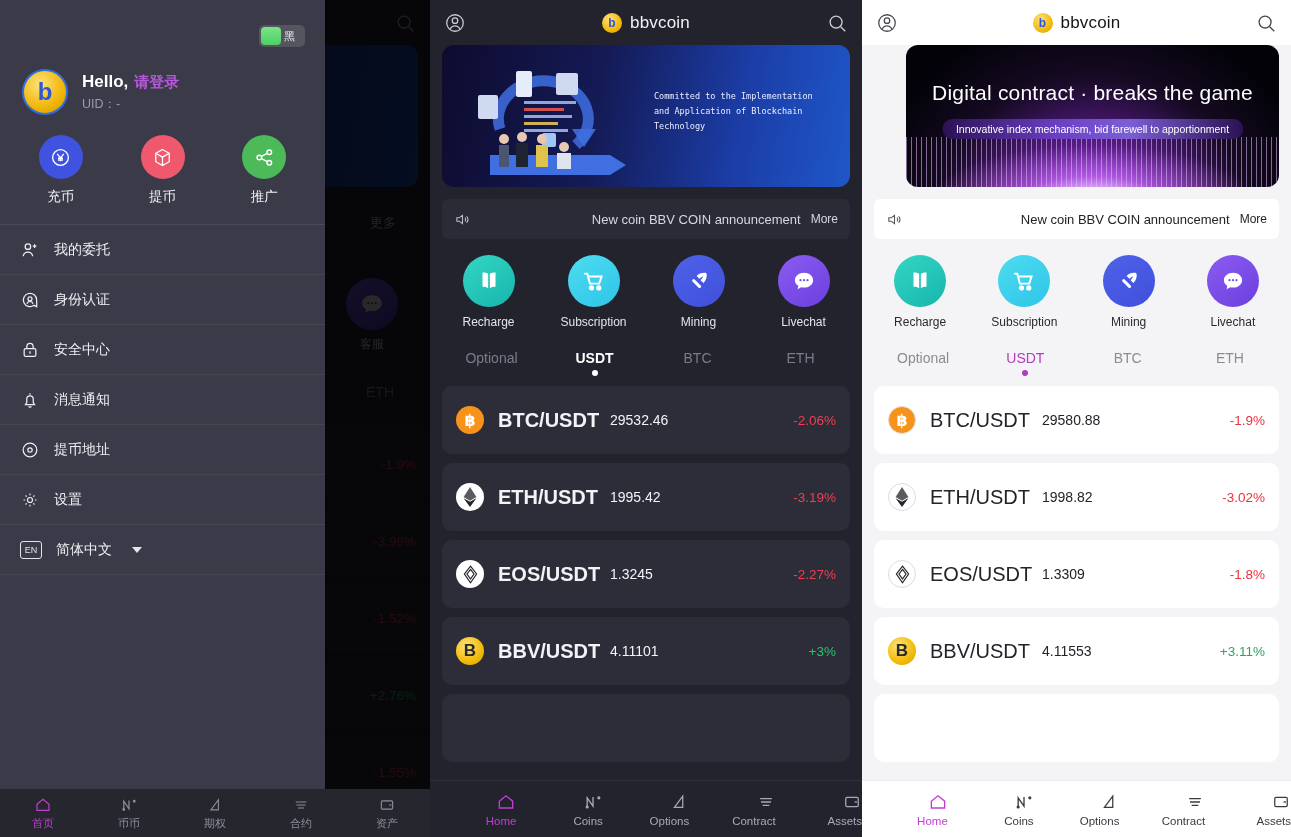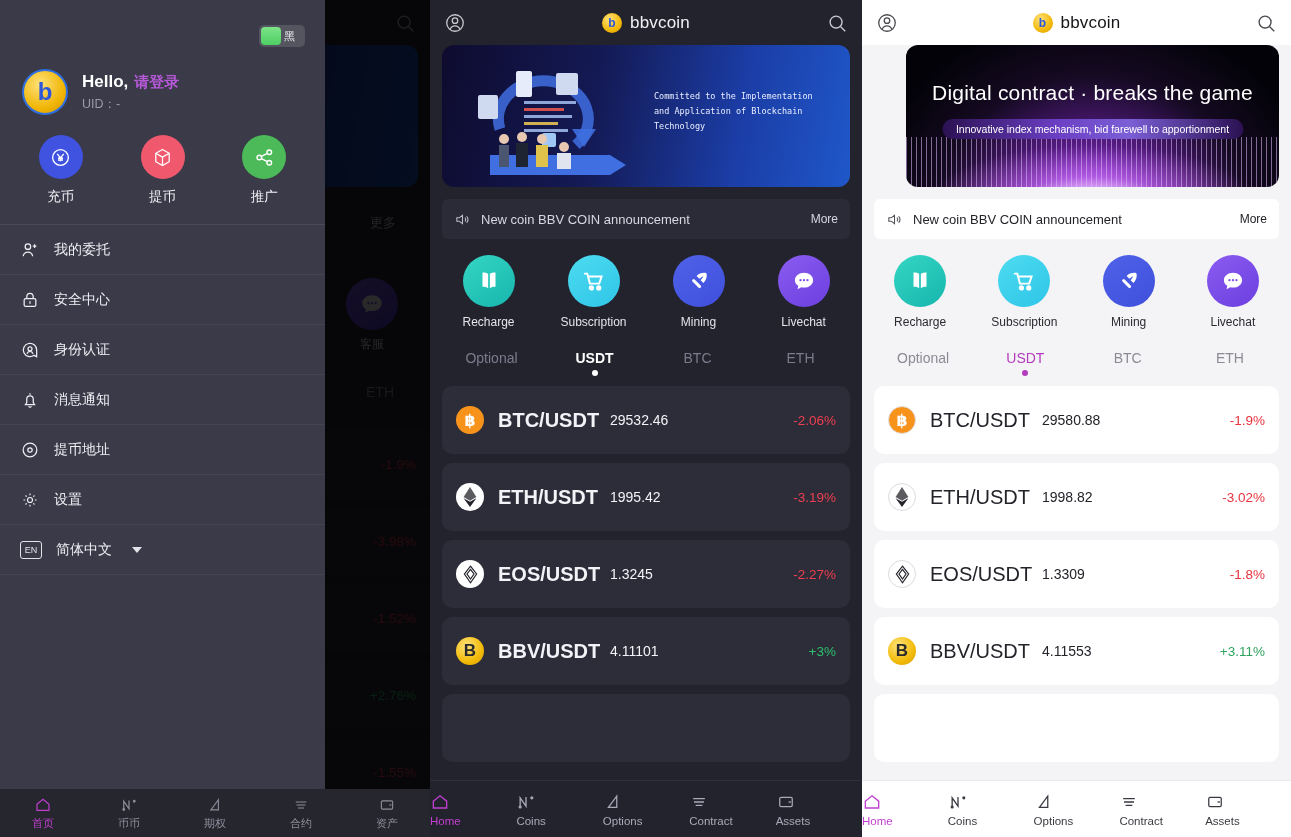--- a/index.html
+++ b/index.html
@@ -45,21 +45,21 @@
   .banner-purple .pill { position:absolute; left:50%; transform:translateX(-50%); top:74px;
                          padding:4px 14px; border-radius:12px; font-size:10.5px; color:#fff; white-space:nowrap;
                          background:linear-gradient(90deg,#2b1152 0%, #6b3fc4 38%, #7b5fd6 62%, #2b1152 100%); }
   .banner-purple .bars { position:absolute; left:0; right:0; bottom:0; height:50px;
     background:
       repeating-linear-gradient(90deg, rgba(226,190,255,.55) 0 1px, transparent 1px 5px),
       radial-gradient(ellipse at 50% 130%, rgba(255,255,255,.95) 0%, rgba(214,120,255,.55) 28%, rgba(60,10,90,0) 62%); }
 
   
   .announce { margin:12px 12px 0; height:40px; border-radius:6px; display:flex; align-items:center;
-              padding:0 12px; gap:10px; flex:none; }
+              padding:0 12px; gap:10px; flex:none;text-align:right; }
   .announce .speaker { width:17px; height:17px; flex:none; opacity:.85; }
   .announce .speaker svg { width:100%; height:100%; display:block; }
   .announce .atext { flex:1; font-size:13px; }
   .announce .more { font-size:12px; }
   .dark .announce { background:#2b2b38; }
   .dark .announce .atext { color:#d7d7e2; }
   .dark .announce .more { color:#d7d7e2; }
   .light .announce { background:#fff; }
   .light .announce .atext { color:#222228; }
   .light .announce .more { color:#222228; }
@@ -114,21 +114,21 @@
   .ic-eth svg { width:16px; height:20px; }
   .light .ic-eth { border:1px solid #dcdce0; }
   .ic-eos { background:#ffffff; }
   .ic-eos svg { width:17px; height:19px; }
   .light .ic-eos { border:1px solid #dcdce0; }
   .ic-bbv { background:radial-gradient(circle at 38% 32%, #ffe37d, #f2bb08 60%, #d79c00);
             color:#2a2a2a; font-weight:bold; font-size:17px; }
 
   
   .bnav { height:57px; display:flex; align-items:center; flex:none; }
-  .bnav .bitem { flex:1; display:flex; flex-direction:column; align-items:flex-start; gap:3px; }
+  .bnav .bitem { flex:1; display:flex; flex-direction:column; align-items:flex-end; gap:3px; }
   .bnav .bic { width:20px; height:20px; }
   .bnav .bic svg { width:100%; height:100%; display:block; }
   .bnav .blbl { font-size:11.5px; }
   .dark .bnav { background:#23232e; border-top:1px solid #30303c; }
   .dark .bnav .blbl { color:#a9a9b8; }
   .dark .bnav .bitem.active .blbl { color:#c13fd0; }
   .light .bnav { background:#ffffff; border-top:1px solid #eaeaee; }
   .light .bnav .blbl { color:#3a3a42; }
   .light .bnav .bitem.active .blbl { color:#c13fd0; }
 
@@ -305,36 +305,36 @@
               <circle cx="9.5" cy="8" r="3.3"></circle>
                 <path d="M3.8 19.5c.6-3.3 3-5 5.7-5s5.1 1.7 5.7 5"></path>
               <path d="M17.5 5.2v4.4M15.3 7.4h4.4"></path>
             </svg>
           </span>
           <span class="dlbl">我的委托</span>
         </div>
         <div class="ditem">
           <span class="dic">
             <svg viewBox="0 0 24 24" fill="none" stroke="#eeeef4" stroke-width="1.5">
+              <path d="M20 12a8 8 0 1 0-3.2 6.4L20 20z"></path>
+                <circle cx="12" cy="10.6" r="2.4"></circle>
+              <path d="M8.3 16.4c.7-1.8 2.1-2.7 3.7-2.7s3 .9 3.7 2.7"></path>
+            </svg>
+          </span>
+          <span class="dlbl">身份认证</span>
+        </div>
+        <div class="ditem">
+          <span class="dic">
+            <svg viewBox="0 0 24 24" fill="none" stroke="#eeeef4" stroke-width="1.5">
               <rect x="5" y="10.2" width="14" height="9.5" rx="1.8"></rect>
               <path d="M8.2 10.2V7.8a3.8 3.8 0 0 1 7.6 0v2.4"></path>
               <path d="M12 13.4v3"></path>
             </svg>
           </span>
           <span class="dlbl">安全中心</span>
-        </div>
-        <div class="ditem">
-          <span class="dic">
-            <svg viewBox="0 0 24 24" fill="none" stroke="#eeeef4" stroke-width="1.5">
-              <path d="M20 12a8 8 0 1 0-3.2 6.4L20 20z"></path>
-                <circle cx="12" cy="10.6" r="2.4"></circle>
-              <path d="M8.3 16.4c.7-1.8 2.1-2.7 3.7-2.7s3 .9 3.7 2.7"></path>
-            </svg>
-          </span>
-          <span class="dlbl">身份认证</span>
         </div>
         <div class="ditem">
           <span class="dic">
             <svg viewBox="0 0 24 24" fill="none" stroke="#eeeef4" stroke-width="1.5">
               <path d="M6.6 17.4h10.8l-1.5-2.2V11a3.9 3.9 0 0 0-7.8 0v4.2z"></path>
               <path d="M10.4 19.4a1.7 1.7 0 0 0 3.2 0"></path>
                 <path d="M12 5.6V4"></path>
             </svg>
           </span>
           <span class="dlbl">消息通知</span>

